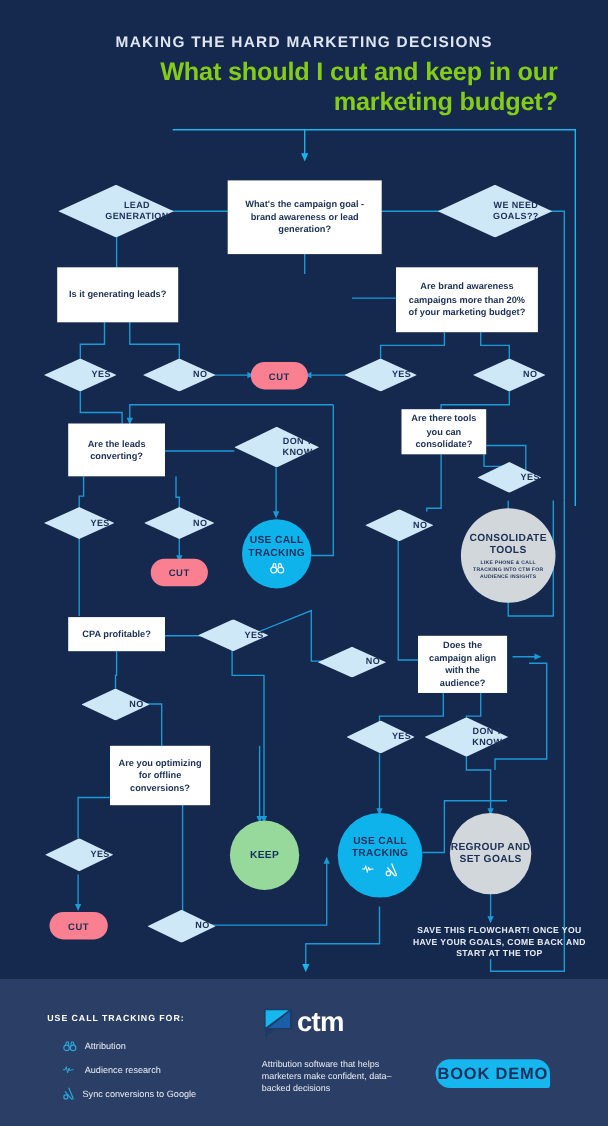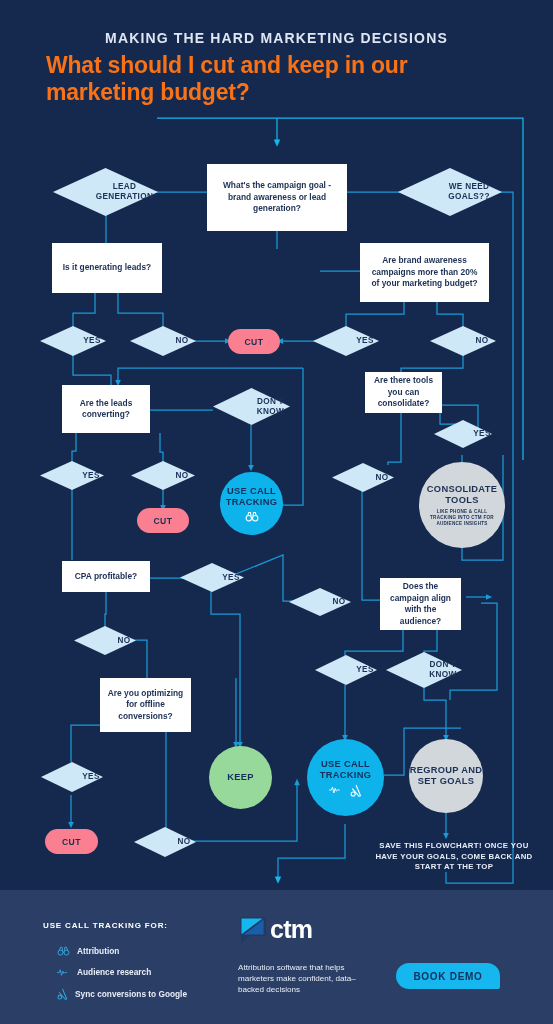--- a/index.html
+++ b/index.html
@@ -5,22 +5,22 @@
   html,body{margin:0;padding:0;background:#15294f;}
   body{width:553px;height:1024px;position:relative;overflow:hidden;
        font-family:"Liberation Sans","DejaVu Sans",sans-serif;
        background:#15294f;color:#fff;}
   #board{position:absolute;left:0;top:0;width:553px;height:890px;background:#15294f;}
   #footer{position:absolute;left:0;top:890px;width:553px;height:134px;background:#2b3f66;}
 
   
   .kicker{position:absolute;left:0;top:30px;width:553px;text-align:center;
           font-size:14px;font-weight:700;letter-spacing:1.15px;color:#dfe6f2;}
-  .headline{position:absolute;left:46px;top:52px;width:461px;text-align:left;
-            font-size:23px;line-height:27px;font-weight:700;color:#f97316;letter-spacing:-.2px;}
+  .headline{position:absolute;left:46px;top:52px;width:461px;text-align:right;
+            font-size:23px;line-height:27px;font-weight:700;color:#84cc16;letter-spacing:-.2px;}
 
   
   #lines{position:absolute;left:0;top:0;width:553px;height:890px;}
 
   
   .node{position:absolute;box-sizing:border-box;display:flex;align-items:center;
         justify-content:center;text-align:center;}
   .box{background:#ffffff;color:#1c3055;font-size:8.4px;line-height:11.5px;
        font-weight:600;padding:4px 7px;}
   .dia{color:#1c3055;font-size:8.2px;line-height:10px;font-weight:700;letter-spacing:.35px;}
@@ -38,29 +38,29 @@
          margin-top:3px;color:#1c3055;padding:0 8px;}
   .ico{margin-top:3px;display:flex;gap:7px;align-items:center;justify-content:center;}
   .note{position:absolute;color:#e7edf7;font-size:7.8px;line-height:10.5px;
         font-weight:700;letter-spacing:.35px;text-align:center;}
 
   
   .f-head{position:absolute;left:43px;top:921px;font-size:8px;font-weight:700;
           letter-spacing:.85px;color:#ffffff;}
   .f-item{position:absolute;left:57px;font-size:8.3px;color:#e9eef7;
           display:flex;align-items:center;gap:7px;}
-  .f-item .lbl{font-weight:700;}
+  .f-item .lbl{font-weight:400;}
   .logo-mark{position:absolute;left:240px;top:917px;width:26px;height:26px;}
   .logo-text{position:absolute;left:270px;top:916px;font-size:25px;font-weight:700;
              color:#fff;letter-spacing:-.7px;line-height:26px;}
   .f-desc{position:absolute;left:238px;top:962px;width:140px;font-size:8.1px;
           line-height:11px;color:#e9eef7;}
   .demo{position:absolute;left:396px;top:963px;width:104px;height:26px;background:#16b6ef;
         border-radius:13px 13px 2px 13px;display:flex;align-items:center;justify-content:center;
-        color:#14305c;font-size:10px;font-weight:700;letter-spacing:.7px;cursor:pointer;}
+        color:#14305c;font-size:15px;font-weight:700;letter-spacing:.7px;cursor:pointer;}
 </style>
 </head>
 <body>
 
 <div id="board">
 
   <div class="kicker">MAKING THE HARD MARKETING DECISIONS</div>
   <div class="headline">What should I cut and keep in our marketing budget?</div>
 
   <svg id="lines" viewBox="0 0 553 890">

